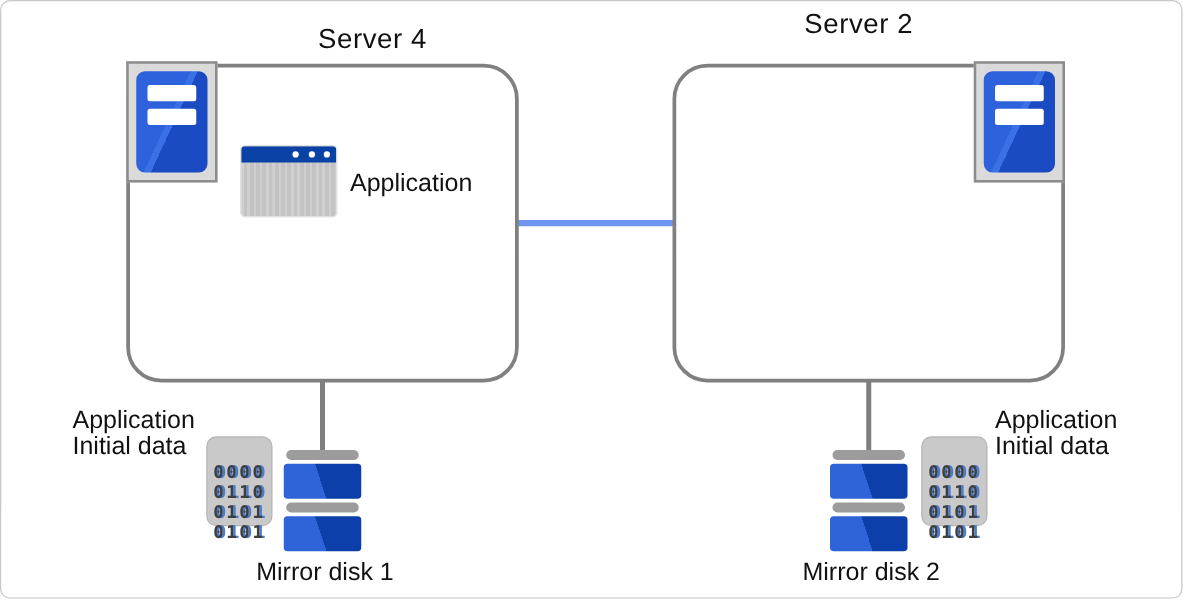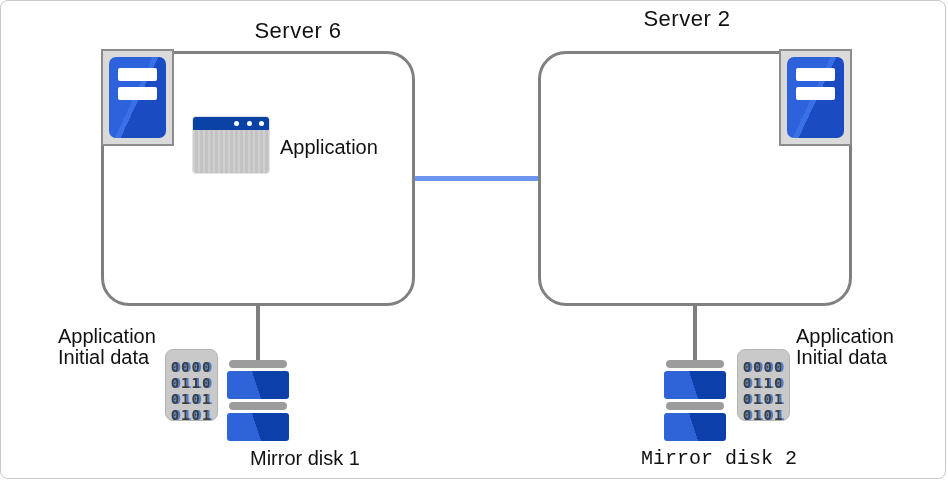--- a/index.html
+++ b/index.html
@@ -22,21 +22,21 @@
 
   
   .server-title {
     width: 200px;
     text-align: center;
     font-size: 22px;
     letter-spacing: 0.5px;
     white-space: nowrap;
   }
   .label { font-size: 20px; white-space: nowrap; }
-  .label-center { text-align: right; width: 200px; }
+  .label-center { text-align: center; width: 200px; }
   .two-line { font-size: 20px; line-height: 21px; white-space: nowrap; }
 
   
   .server-box {
     width: 314px;
     height: 255px;
     border: 3px solid #808080;
     border-radius: 28px;
     background: #ffffff;
   }
@@ -106,39 +106,39 @@
     border-radius: 3px;
     background: linear-gradient(72deg, #2e64d8 48%, #0c3fa9 48%);
   }
 
   
   .binary-card {
     width: 53px; height: 72px;
     background: #c9c9c9;
     border: 1px solid #b4b4b4;
     border-radius: 8px;
-    padding-top: 9px;
+    padding-top: 20px;
     text-align: center;
   }
   .binary-row {
     font-family: "DejaVu Sans Mono", monospace;
     font-weight: bold;
     font-size: 14px;
     line-height: 16px;
     letter-spacing: 2px;
     color: #3e3e3e;
     text-shadow: 2px 0 0 #4a7cd0;
   }
 </style>
 </head>
 <body>
 
 <div class="canvas">
 
-  <div class="abs server-title" style="left:197px; top:17px;">Server 6</div>
+  <div class="abs server-title" style="left:197px; top:17px;">Server 4</div>
   <div class="abs server-title" style="left:586px; top:5px;">Server 2</div>
 
   <div class="abs link-line" style="left:413px; top:175px; width:126px;"></div>
 
   <div class="abs server-box" style="left:100px; top:50px;"></div>
   <div class="abs server-box" style="left:537px; top:50px;"></div>
 
   <div class="abs tower-frame" style="left:100px; top:48px;">
     <div class="tower-body">
       <div class="tower-slot s1"></div>
@@ -193,15 +193,15 @@
     <div>Application</div>
     <div>Initial data</div>
   </div>
 
   <div class="abs two-line" style="left:795px; top:325px;">
     <div>Application</div>
     <div>Initial data</div>
   </div>
 
   <div class="abs label label-center" style="left:159px; top:446px;">Mirror disk 1</div>
-  <div class="abs label label-center" style="left:596px; top:446px;font-family:Liberation Mono, monospace;">Mirror disk 2</div>
+  <div class="abs label label-center" style="left:596px; top:446px;">Mirror disk 2</div>
 
 </div>
 
 </body></html>

